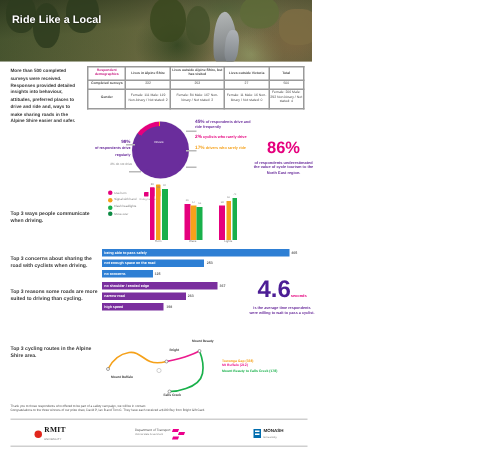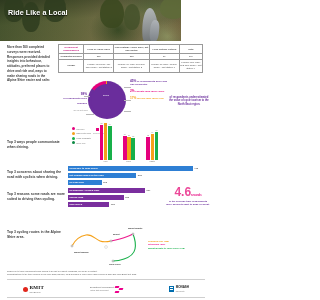--- a/index.html
+++ b/index.html
@@ -10,21 +10,21 @@
     width:212px; height:300px;
     overflow:hidden;
     position:relative;
     font-size:3px;
     color:#333;
   }
 
   
   .hero {
     position:relative;
-    width:181px; height:41px;
+    width:208px; height:41px;
     background:
       linear-gradient(175deg, rgba(20,30,15,.55) 0%, rgba(20,30,15,.15) 45%, rgba(0,0,0,.1) 100%),
       radial-gradient(ellipse 60px 30px at 150px 6px, #6d7a4a 0%, transparent 70%),
       radial-gradient(ellipse 40px 36px at 118px 30px, #3f5128 0%, transparent 70%),
       radial-gradient(ellipse 46px 30px at 196px 28px, #8a7248 0%, transparent 72%),
       radial-gradient(ellipse 30px 25px at 168px 36px, #9aa06a 0%, transparent 70%),
       linear-gradient(100deg, #4e5c33 0%, #6b6f41 40%, #8b7f55 70%, #6e6a44 100%);
     overflow:hidden;
   }
   .hero .road {
@@ -219,21 +219,21 @@
     white-space:nowrap; overflow:hidden;
   }
   .hb-val { font-size:2.4px; color:#6b6b6b; margin-left:1.5px; font-weight:bold; }
 
   
   .stat46 {
     position:absolute; left:166px; top:186px;
     width:44px; text-align:center;
   }
   .stat46 .num {
-    color:#ec4899; font-size:12px; font-weight:bold; line-height:1;
+    color:#4c1d95; font-size:16px; font-weight:bold; line-height:1;
   }
   .stat46 .unit { font-size:2.6px; color:#e5007d; font-weight:bold; }
   .stat46 .txt {
     color:#6a2d9c; font-size:2.5px; font-weight:bold;
     line-height:1.45; margin-top:1.5px;
   }
 
   
   .map-block { position:absolute; left:0; top:228px; width:212px; height:42px; }
   .map-label { position:absolute; left:7px; top:2px; width:58px; }
@@ -354,20 +354,21 @@
   <div class="mini-bars">
     <i style="height:3px;  background:#e5007d;"></i>
     <i style="height:6px;  background:#e5007d;"></i>
     <i style="height:8px;  background:#f5a11a;"></i>
     <i style="height:5px;  background:#18b04a;"></i>
   </div>
   <div class="mini-cap">Riding frequency</div>
 </div>
 
 <div class="stat86">
+  <div class="num">86%</div>
   <div class="txt">of respondents underestimated the value of cycle tourism to the North East region.</div>
 </div>
 
 <div class="section-label" style="position:absolute; left:7px; top:140px; width:58px;">Top 3 ways people communicate when driving.</div>
 
 <div class="grouped">
   <div class="g-legend">
     <div class="row">
       <span class="sw" style="background:#e5007d"></span>
       <span class="lb">Use horn</span>

